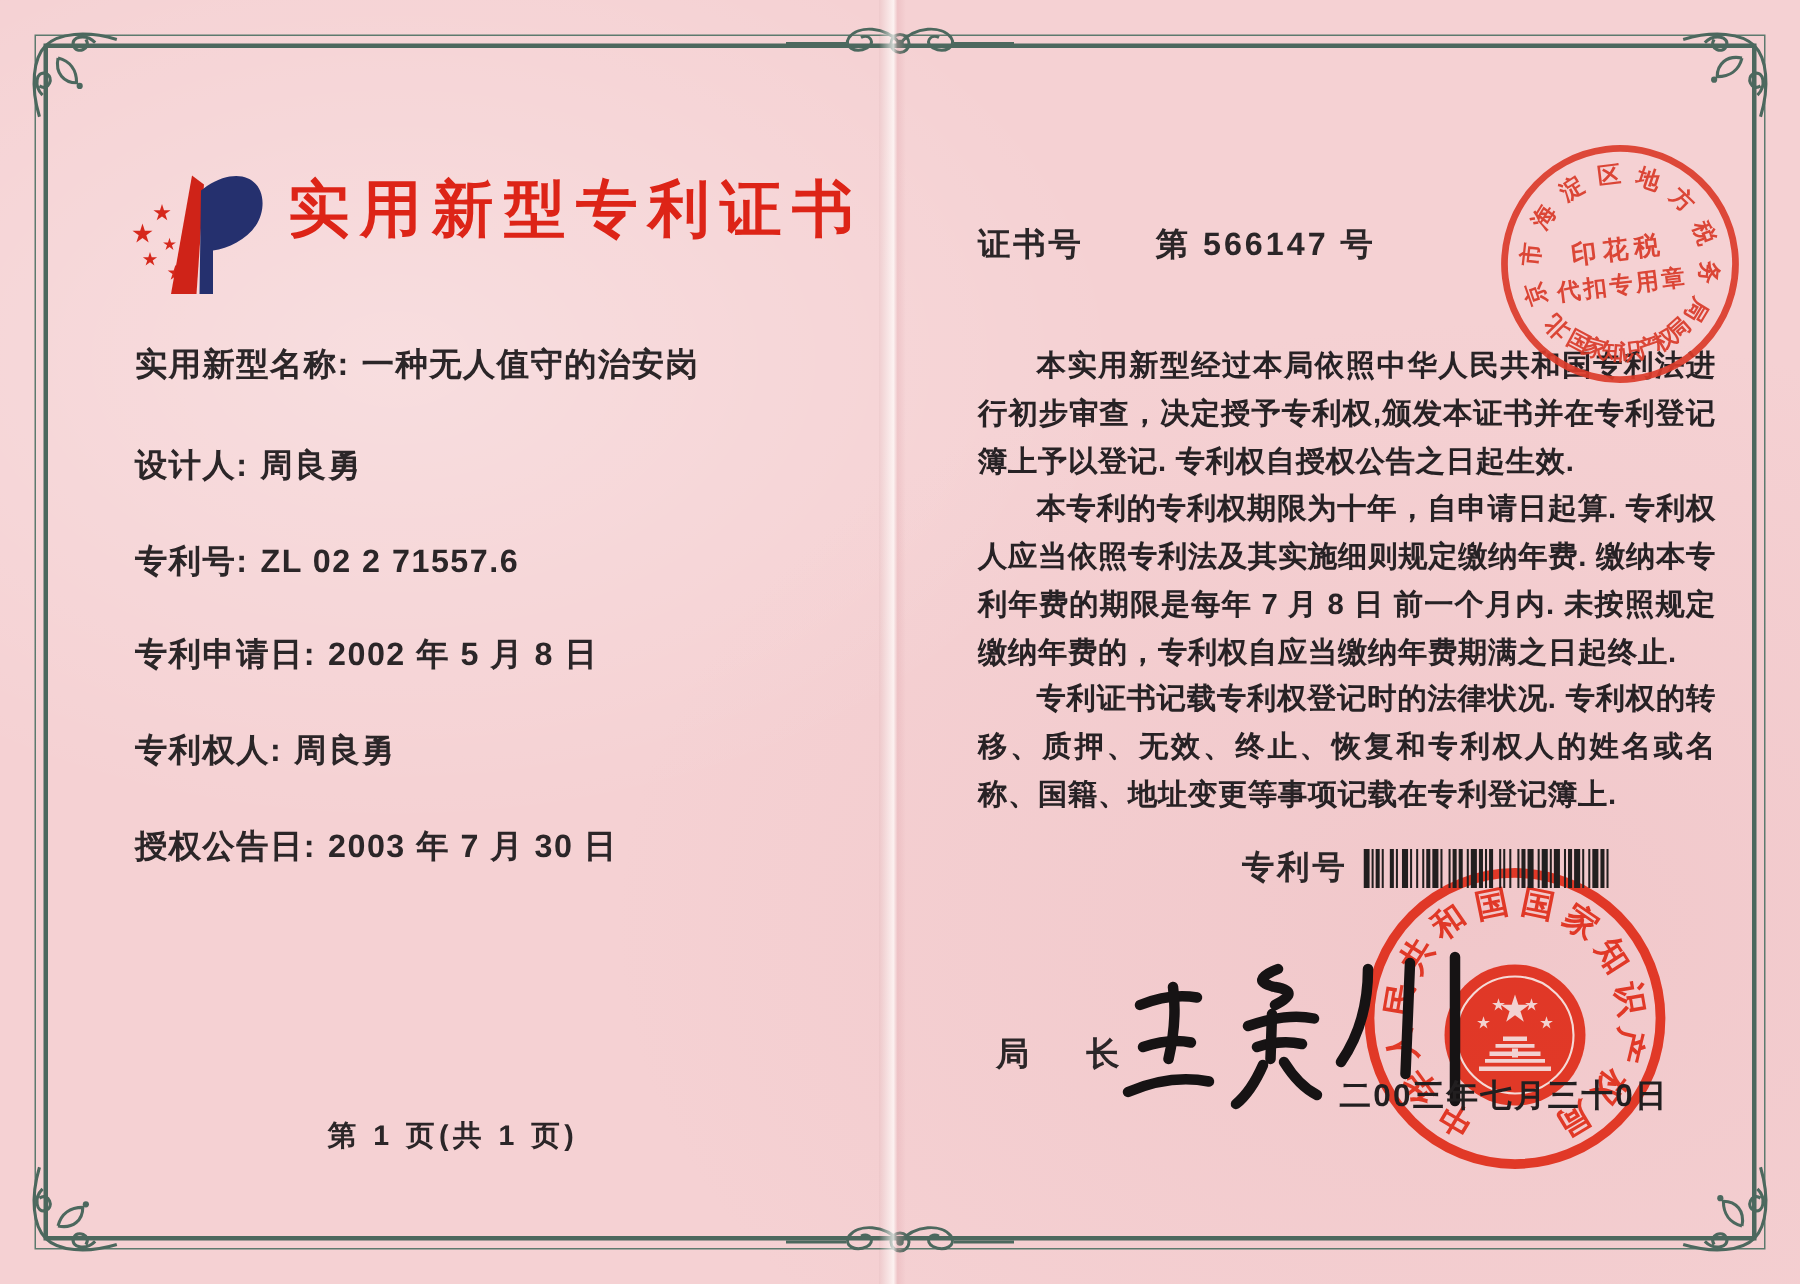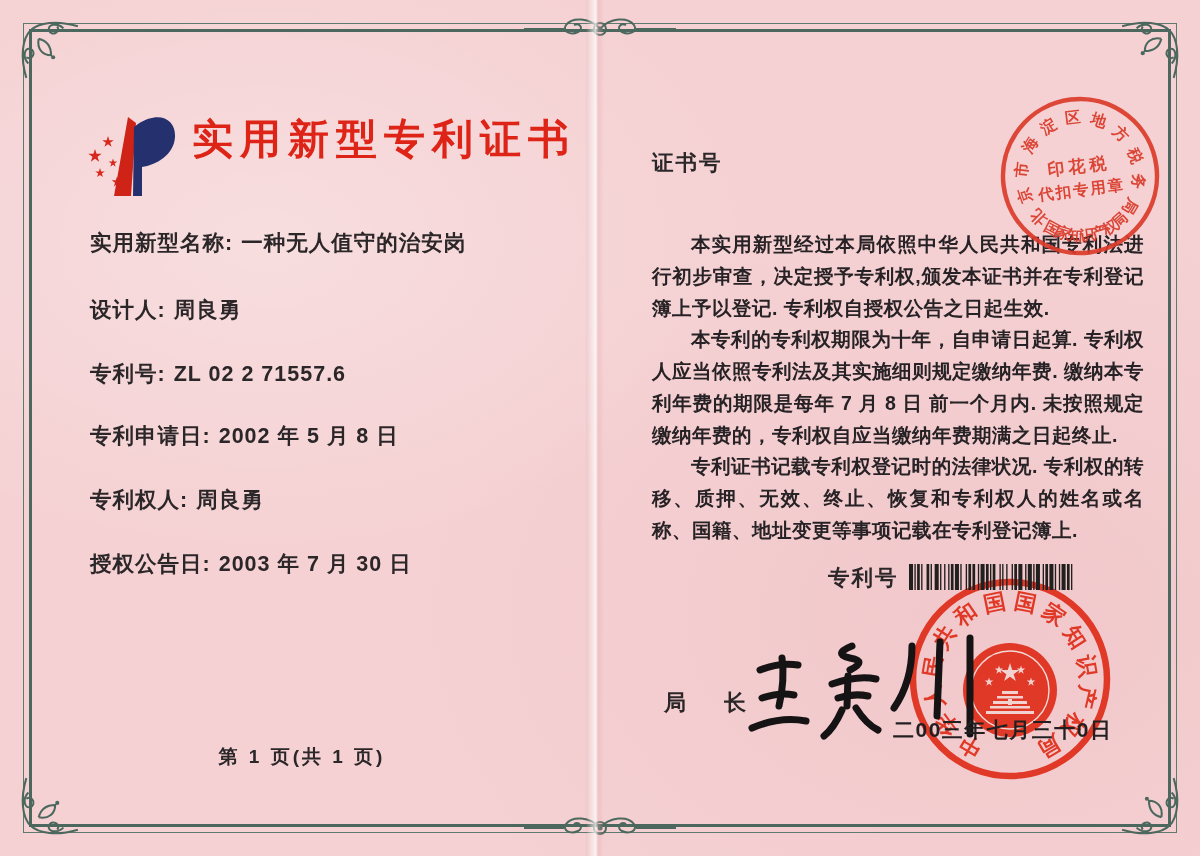--- a/index.html
+++ b/index.html
@@ -50,21 +50,21 @@
                 font-size:19px; font-weight:bold; letter-spacing:3px; color:#2b2628; z-index:2; }
 
   
   .page-right{ position:absolute; left:652px; top:148px; width:492px; z-index:3; }
   .cert-no-row{ display:flex; gap:48px; font-size:21.5px; font-weight:bold;
                 color:#2b2628; letter-spacing:2px; margin-bottom:52px; }
   .body-text p{
     font-size:19.5px; line-height:1.63; color:#272225; font-weight:600;
     text-align:justify; text-indent:2em; letter-spacing:0.5px;
   }
-  .patent-no-row{ display:flex; align-items:center; gap:10px; margin-top:16px; padding-left:176px; }
+  .patent-no-row{ display:flex; align-items:flex-end; gap:10px; margin-top:16px; padding-left:176px; }
   .patent-no-label{ font-size:21.5px; font-weight:bold; color:#2b2628; letter-spacing:2px; white-space:nowrap; }
   .sign-row{ position:relative; margin-top:58px; height:120px; }
   .director-label{ position:absolute; left:12px; top:38px; font-size:22px; font-weight:bold;
                    letter-spacing:16px; color:#2b2628; white-space:nowrap; }
   .signature{ position:absolute; left:92px; top:-18px; width:240px; height:130px; z-index:5; }
   .seal-date{ position:absolute; left:893px; top:716px; z-index:6; font-size:21px; font-weight:bold;
               letter-spacing:1.5px; color:#221f20; white-space:nowrap; }
 
   
   .tax-stamp{ position:absolute; left:994px; top:92px; width:172px; height:168px;
@@ -184,20 +184,21 @@
   </div>
   <div class="field f6">
     <span>授权公告日:</span><span class="value">2003 年 7 月 30 日</span>
   </div>
 
   <div class="page-footer">第 1 页(共 1 页)</div>
 
   <div class="page-right">
     <div class="cert-no-row">
       <span>证书号</span>
+      <span>第 566147 号</span>
     </div>
     <div class="body-text">
       <p>本实用新型经过本局依照中华人民共和国专利法进行初步审查，决定授予专利权,颁发本证书并在专利登记簿上予以登记. 专利权自授权公告之日起生效.</p>
       <p>本专利的专利权期限为十年，自申请日起算. 专利权人应当依照专利法及其实施细则规定缴纳年费. 缴纳本专利年费的期限是每年 7 月 8 日 前一个月内. 未按照规定缴纳年费的，专利权自应当缴纳年费期满之日起终止.</p>
       <p>专利证书记载专利权登记时的法律状况. 专利权的转移、质押、无效、终止、恢复和专利权人的姓名或名称、国籍、地址变更等事项记载在专利登记簿上.</p>
     </div>
     <div class="patent-no-row">
       <span class="patent-no-label">专利号</span>
       <svg height="26" width="164" viewBox="0 0 164 26">
           <rect x="0.00" y="0" width="4.05" height="26" fill="#221f1f"></rect>

